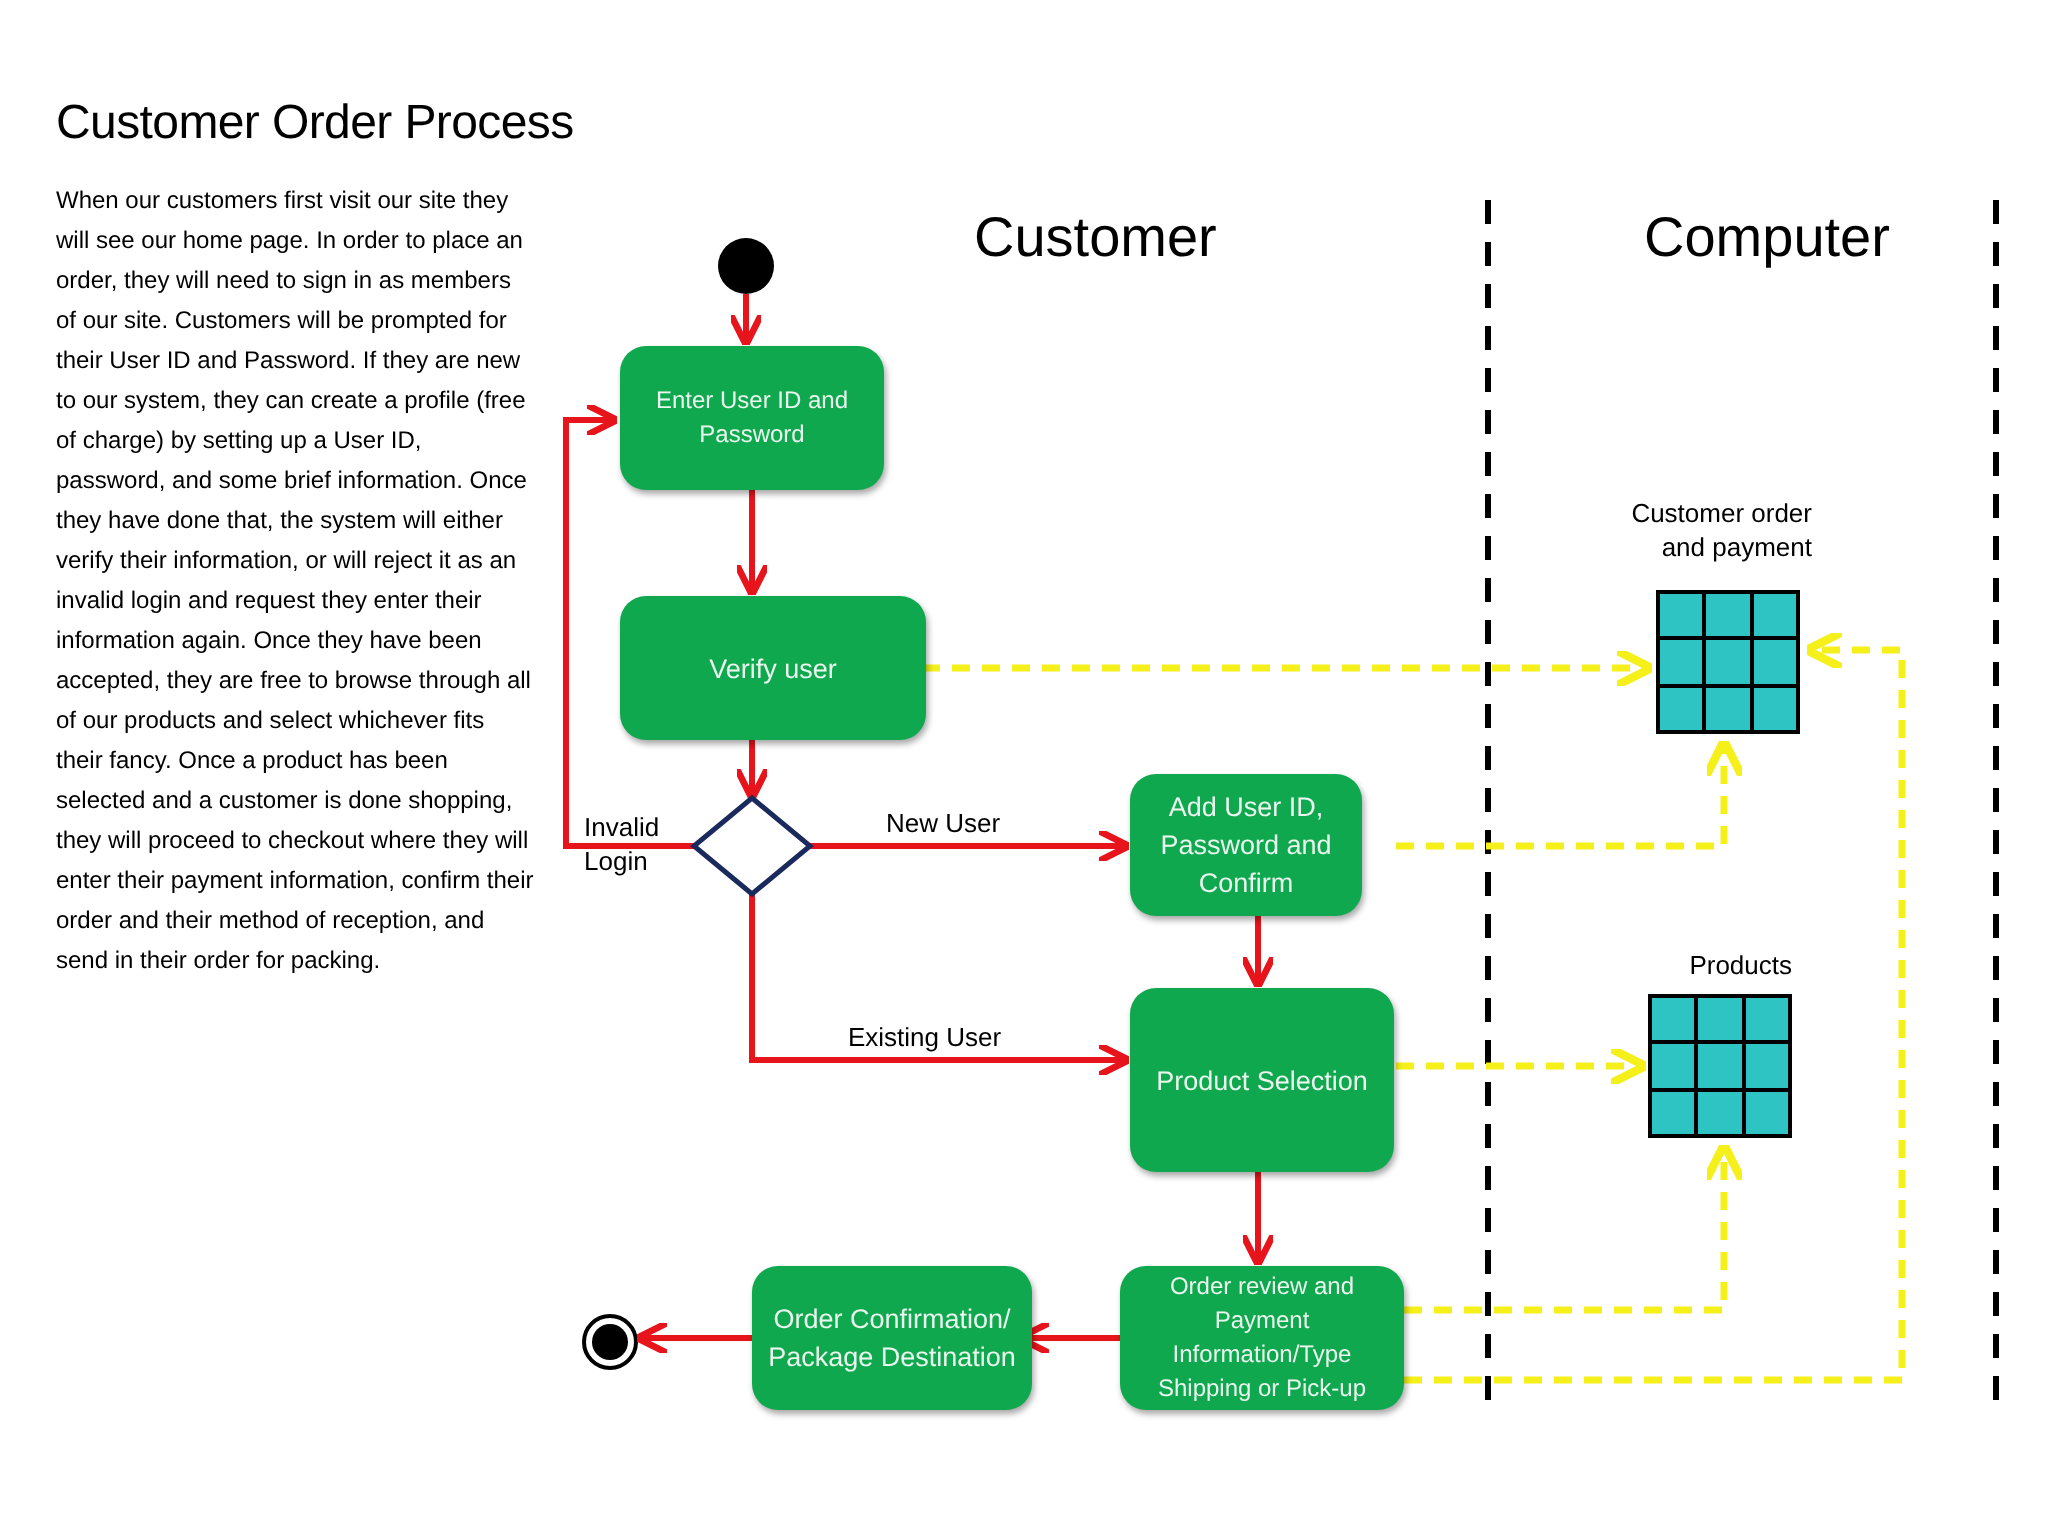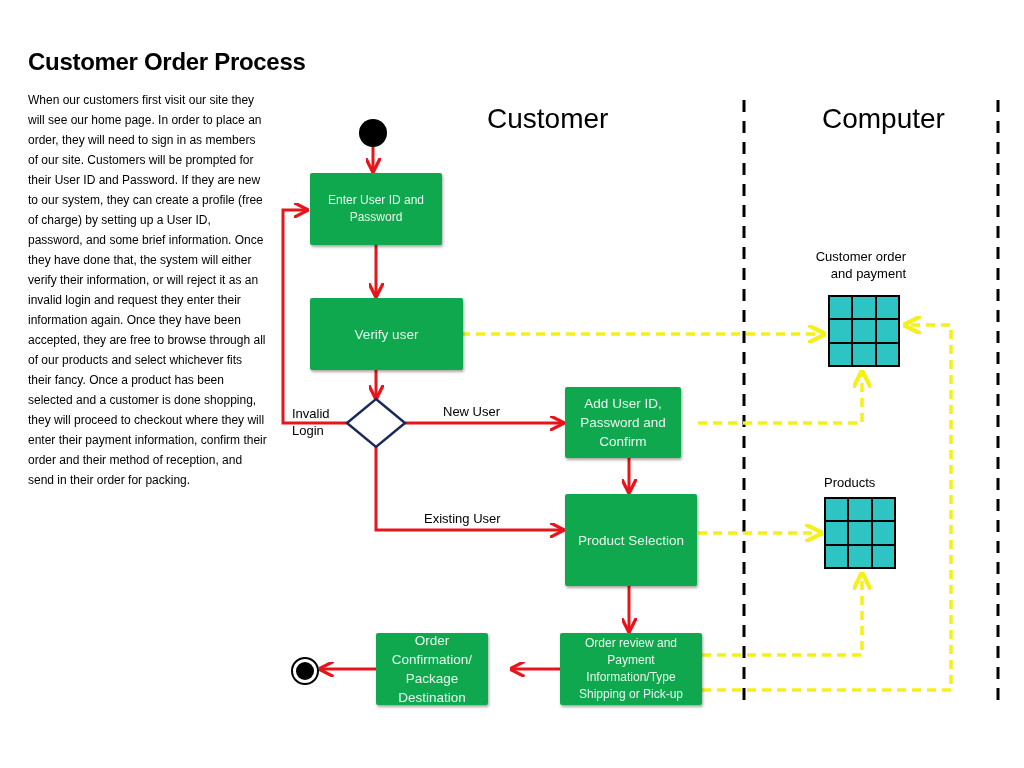--- a/index.html
+++ b/index.html
@@ -1,21 +1,21 @@
 <!DOCTYPE html>
 <html><head>
 <meta charset="utf-8">
 <style>
   html, body { margin:0; padding:0; background:#ffffff; }
   body { width:1024px; height:768px; position:relative; overflow:hidden; font-family:"Liberation Sans", sans-serif; color:#000; }
-  .title { position:absolute; left:28px; top:48px; font-size:24px; font-weight:bold; letter-spacing:-0.3px; }
+  .title { position:absolute; left:28px; top:48px; font-size:24px; font-weight:normal; letter-spacing:-0.3px; }
   .desc { position:absolute; left:28px; top:90px; width:240px; font-size:12px; line-height:20px; }
   .lane-label { position:absolute; font-size:28px;margin-left:34px; }
   svg.diagram { position:absolute; left:0; top:0; }
-  .node { position:absolute; background:#10a84e; border-radius:2px; color:#e9f7ee; font-size:13px; text-align:center;
+  .node { position:absolute; background:#10a84e; border-radius:13px; color:#e9f7ee; font-size:13px; text-align:center;
           display:flex; align-items:center; justify-content:center; line-height:18px;
           box-shadow: 1px 2px 3px rgba(0,0,0,0.35); box-sizing:border-box; padding:0 6px; }
   .node.small { font-size:12px; line-height:17px; }
   .node.medium { font-size:13.5px; line-height:19px; }
   .label { position:absolute; font-size:13px; line-height:17px; }
   .grid { position:absolute; display:grid; grid-template-columns:repeat(3,1fr); grid-template-rows:repeat(3,1fr);
           background:#000; gap:2px; padding:2px; box-sizing:border-box; }
   .grid div { background:#2ec4c4; }
 </style>
 </head>
@@ -67,39 +67,39 @@
     <polyline points="702,655 862,655 862,574" marker-end="url(#yellowArrow)"></polyline>
     <polyline points="702,690 951,690 951,325 905,325" marker-end="url(#yellowArrow)"></polyline>
   </g>
 </svg>
 
 <div class="node small" style="left:310px; top:173px; width:132px; height:72px;">Enter User ID and Password</div>
 <div class="node medium" style="left:310px; top:298px; width:153px; height:72px;">Verify user</div>
 <div class="node medium" style="left:565px; top:387px; width:116px; height:71px;">Add User ID, Password and Confirm</div>
 <div class="node medium" style="left:565px; top:494px; width:132px; height:92px;">Product Selection</div>
 <div class="node small" style="left:560px; top:633px; width:142px; height:72px; padding:16px 4px;">Order review and Payment Information/Type Shipping or Pick-up</div>
-<div class="node medium" style="left:376px; top:633px; width:112px; height:72px;">Order Confirmation/ Package Destination</div>
+<div class="node medium" style="left:376px; top:633px; width:140px; height:72px;">Order Confirmation/ Package Destination</div>
 
 <div class="label" style="left:292px; top:405px; width:50px;">Invalid Login</div>
 <div class="label" style="left:443px; top:403px;">New User</div>
 <div class="label" style="left:424px; top:510px;">Existing User</div>
 
 <div class="label" style="left:796px; top:248px; width:110px; text-align:right;">Customer order and payment</div>
 <div class="grid" style="left:828px; top:295px; width:72px; height:72px;">
   <div></div>
     <div></div>
     <div></div>
     <div></div>
     <div></div>
     <div></div>
     <div></div>
     <div></div>
     <div></div>
 </div>
-<div class="label" style="left:824px; top:474px; width:72px; text-align:left;">Products</div>
+<div class="label" style="left:824px; top:474px; width:72px; text-align:right;">Products</div>
 <div class="grid" style="left:824px; top:497px; width:72px; height:72px;">
   <div></div>
     <div></div>
     <div></div>
     <div></div>
     <div></div>
     <div></div>
     <div></div>
     <div></div>
     <div></div>

